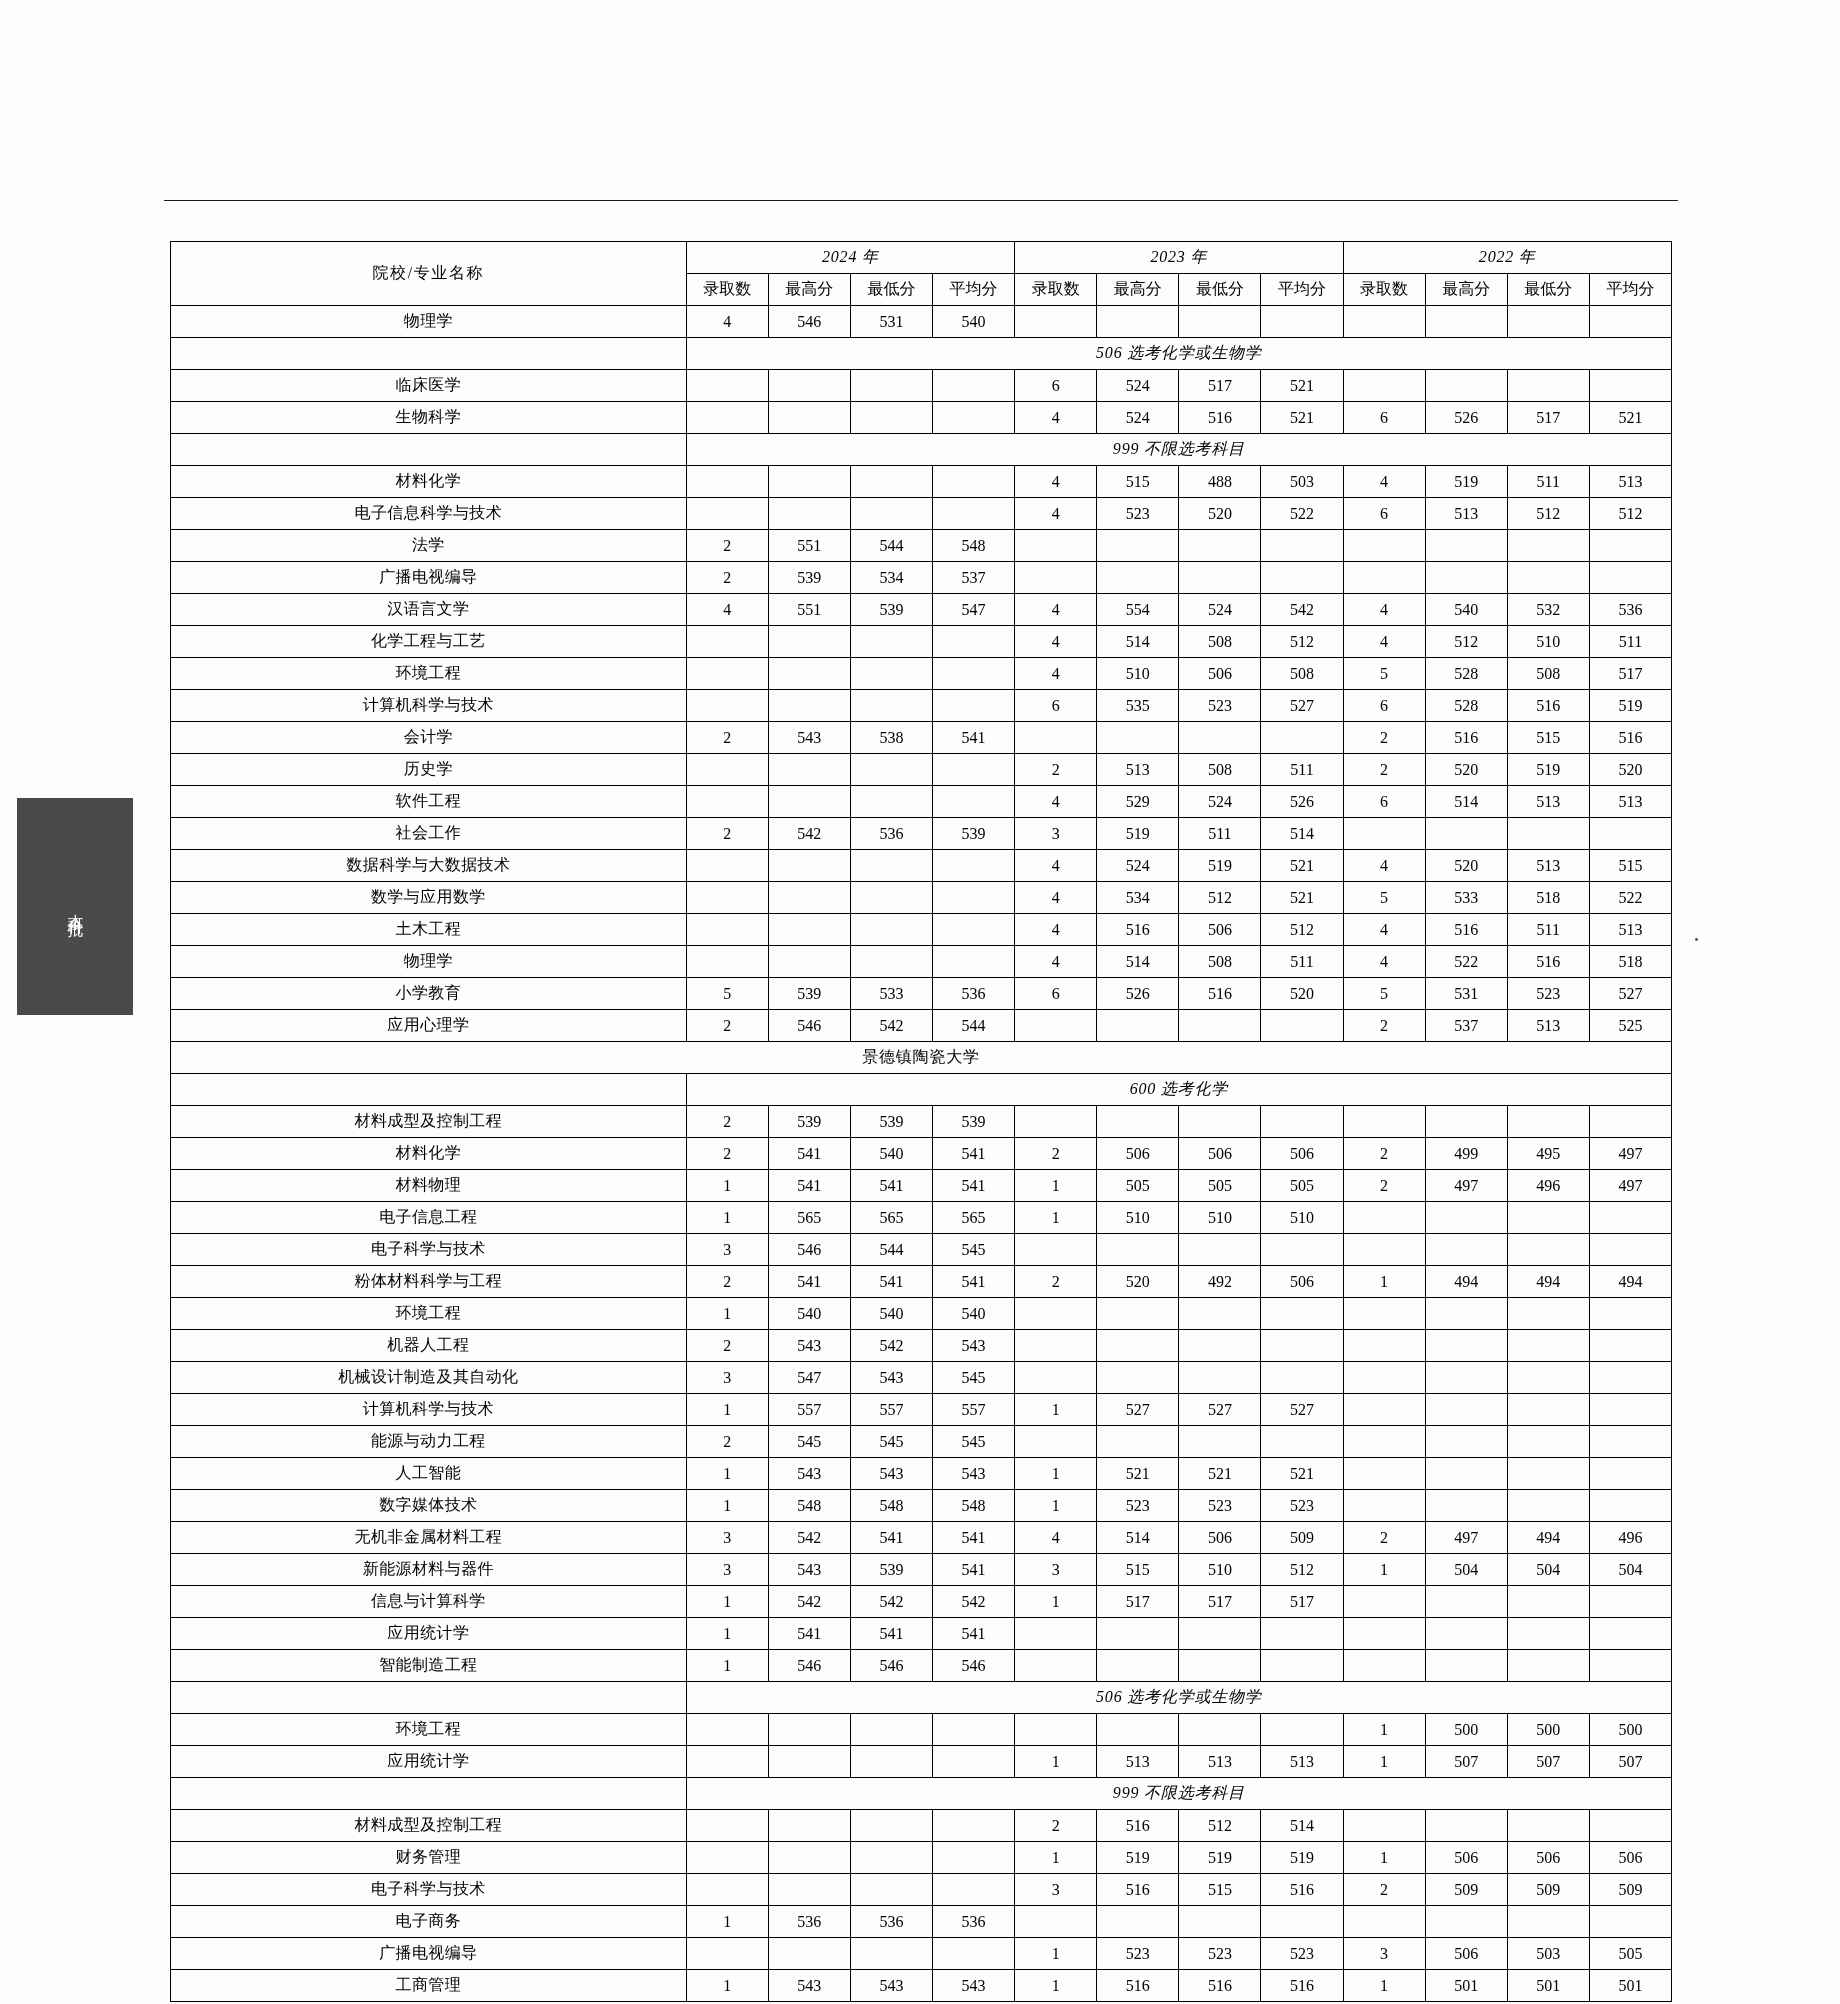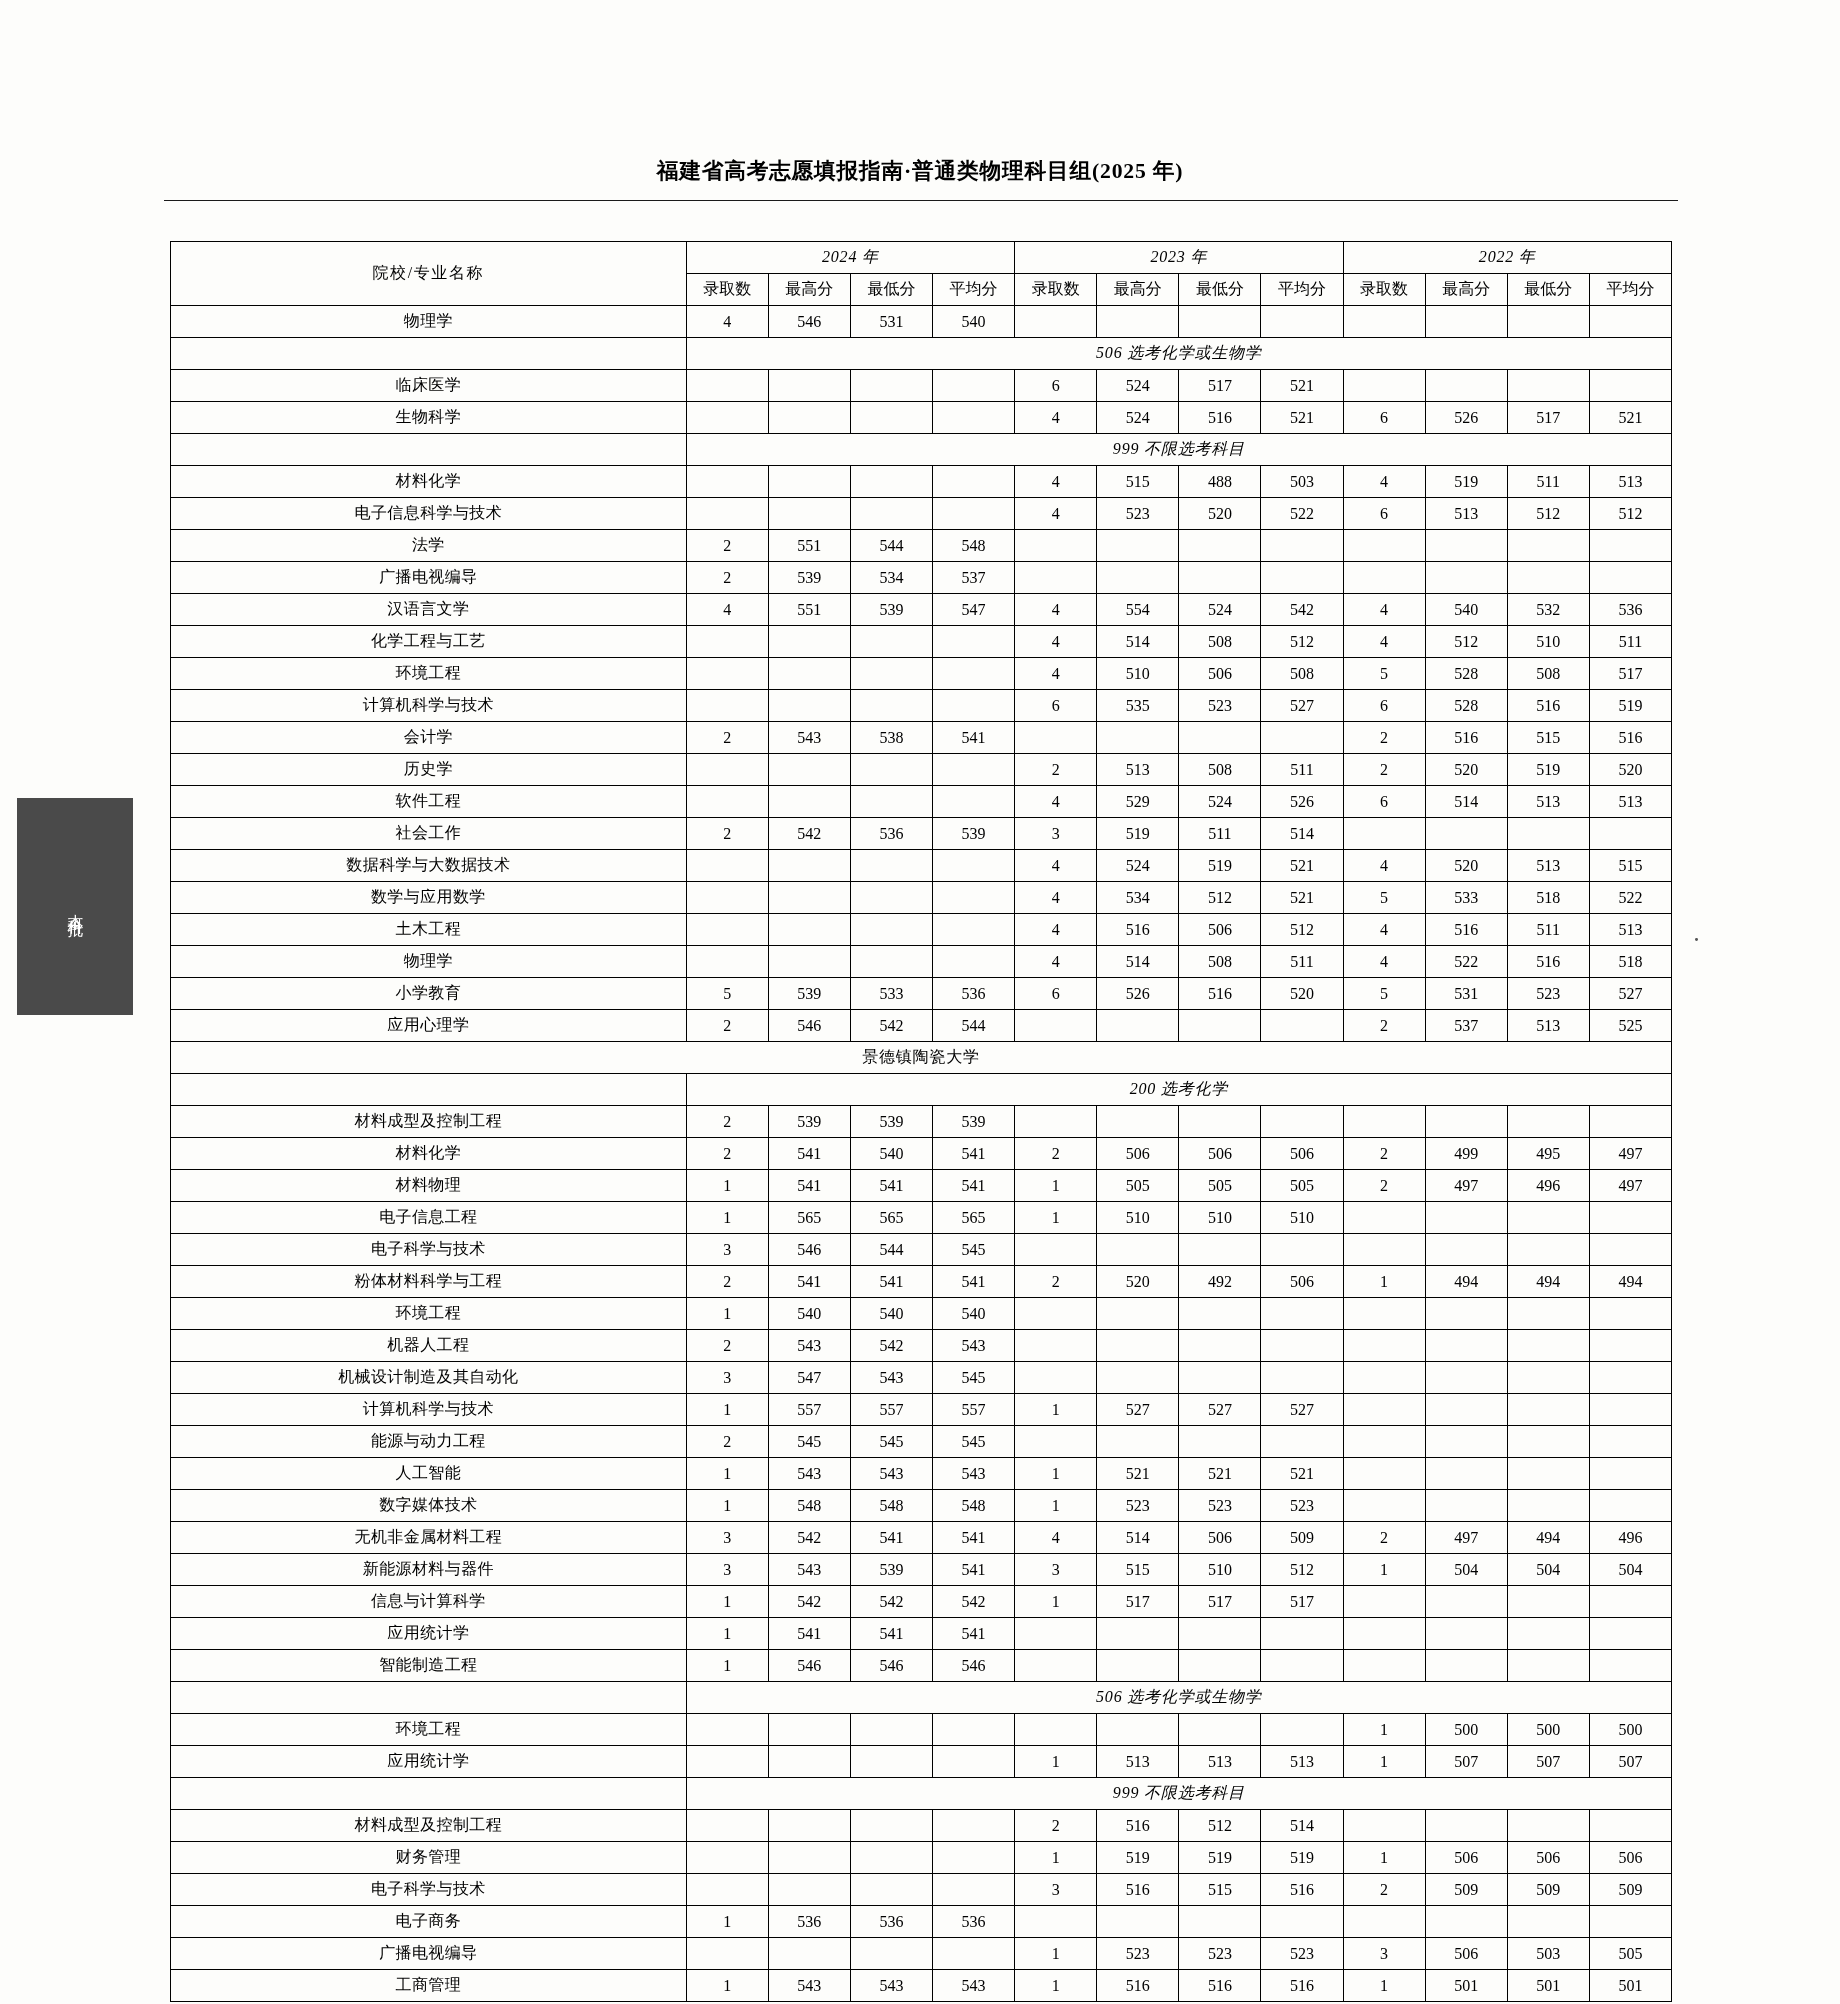--- a/index.html
+++ b/index.html
@@ -125,21 +125,20 @@
     height: 2.8px;
     background: #555;
     border-radius: 50%;
   }
 </style>
 </head>
 <body>
 
 <div class="page">
 
-  <div class="header">福建省高考志愿填报指南·普通类物理科目组(2025 年)</div>
   <div class="header-rule"></div>
 
   <div class="side-tab">
     <span>本科批</span>
   </div>
 
   <div class="dot-mark"></div>
 
   <div class="table-wrap">
     <table class="main">
@@ -502,21 +501,21 @@
             <td class="num">2</td>
             <td class="num">537</td>
             <td class="num">513</td>
             <td class="num">525</td>
           </tr>
           <tr>
             <td class="school" colspan="13">景德镇陶瓷大学</td>
           </tr>
           <tr>
             <td class="name">&nbsp;</td>
-            <td class="group" colspan="12">200 选考化学</td>
+            <td class="group" colspan="12">600 选考化学</td>
           </tr>
           <tr>
             <td class="name">材料成型及控制工程</td>
             <td class="num">2</td>
             <td class="num">539</td>
             <td class="num">539</td>
             <td class="num">539</td>
             <td class="num"></td>
             <td class="num"></td>
             <td class="num"></td>

